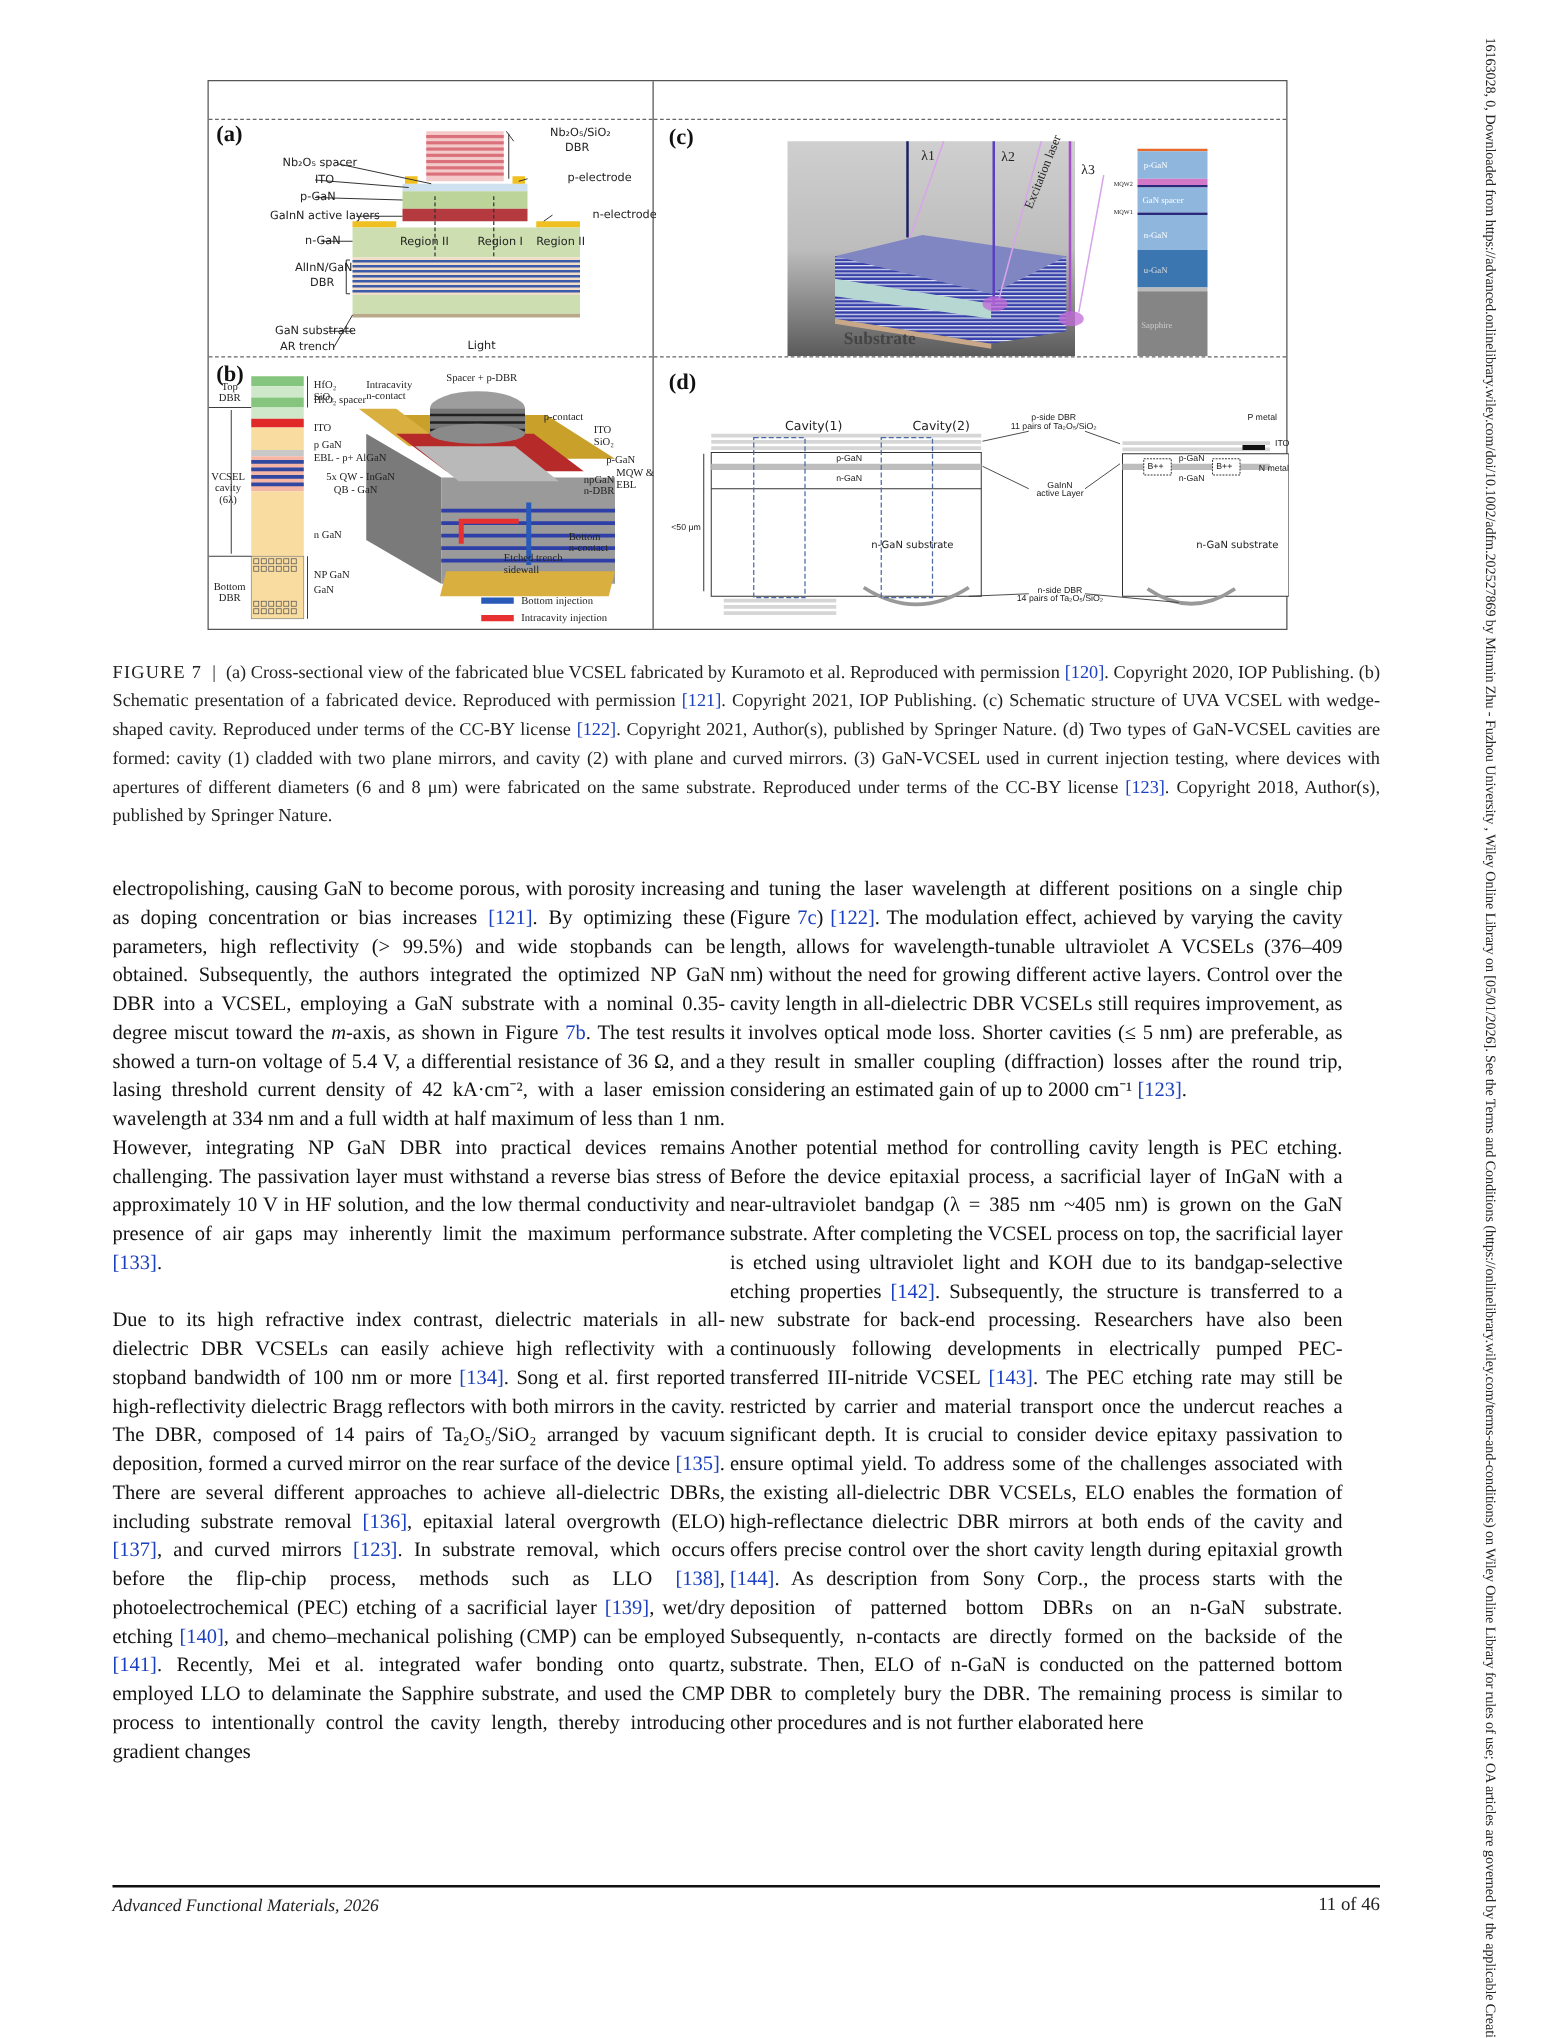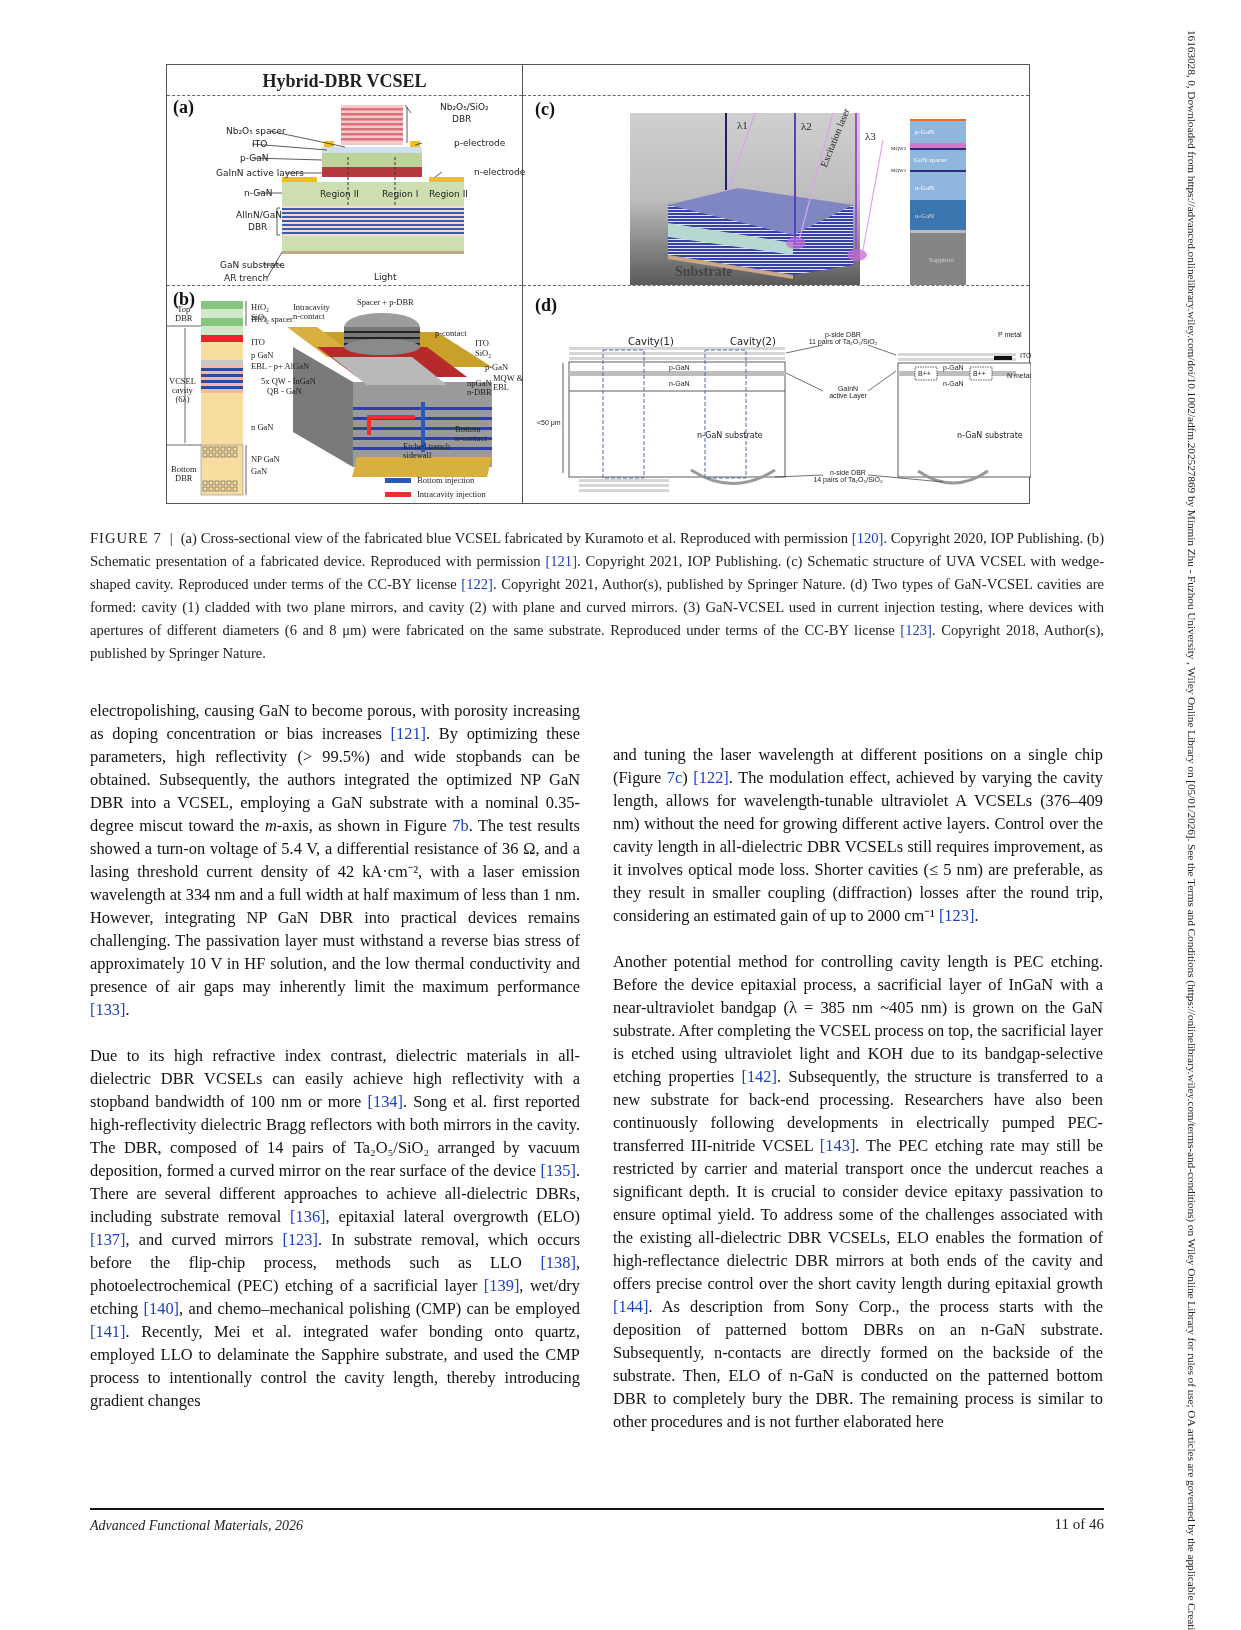--- a/index.html
+++ b/index.html
@@ -24,40 +24,39 @@
 
   
   .caption { position: absolute; left: 90px; top: 527px; width: 1014px; font-family: "Liberation Serif", serif; font-size: 14.6px; line-height: 23px; color: #222; text-align: justify; }
   .caption .fig-num { font-weight: normal; letter-spacing: 1px; margin-right: 6px; }
   .caption .bar { margin: 0 8px 0 2px; }
   a.ref, span.ref { color: #1a3fbf; text-decoration: none; }
 
   
   .col { position: absolute; top: 699px; width: 490px; font-family: "Liberation Serif", serif; font-size: 16.4px; line-height: 23px; color: #111; text-align: justify; }
   .col.left { left: 90px; }
-  .col.right { left: 613px; margin-top: 44px; }
+  .col.right { left: 584px; }
   .col p { margin-bottom: 23px; }
   .col p:last-child { margin-bottom: 0; }
 
   
   .footer-rule { position: absolute; left: 90px; top: 1508px; width: 1014px; border-top: 2px solid #111; }
   .footer-journal { position: absolute; left: 90px; top: 1518px; font-family: "Liberation Serif", serif; font-style: italic; font-size: 14px; color: #222; }
   .footer-page { position: absolute; right: 137px; top: 1516px; font-family: "Liberation Serif", serif; font-size: 15px; color: #222; }
 </style>
 </head>
 <body>
 
 <div class="side-note">
   <span>16163028, 0, Downloaded from https://advanced.onlinelibrary.wiley.com/doi/10.1002/adfm.202527869 by Minmin Zhu - Fuzhou University , Wiley Online Library on [05/01/2026]. See the Terms and Conditions (https://onlinelibrary.wiley.com/terms-and-conditions) on Wiley Online Library for rules of use; OA articles are governed by the applicable Creative Commons License</span>
 </div>
 
 <div class="figure">
 
   <div class="fig-col left">
-    <div class="fig-title">Hybrid-DBR VCSEL</div>
     <div class="dash" style="top:30px"></div>
     <div class="dash" style="top:220px"></div>
 
     <div style="position:absolute;left:0;top:30px;width:356px;height:190px;">
       <div class="panel-label" style="left:6px;top:2px">(a)</div>
       <svg width="356" height="190" style="position:absolute;left:0;top:0">
 
         <g>
           <rect x="174" y="10" width="62" height="40" fill="#f4c9c9"></rect>
           <g fill="#d9707a">
@@ -299,21 +298,21 @@
       <div class="lbls" style="left:278px;top:26px;font-size:11px">λ2</div>
       <div class="lbls" style="left:342px;top:36px;font-size:11px">λ3</div>
       <div class="lbls" style="left:296px;top:70px;font-size:10px;transform:rotate(-68deg);transform-origin:0 0">Excitation laser</div>
       <div class="lbls" style="left:152px;top:170px;font-size:14px;font-weight:bold;color:#444">Substrate</div>
       <div class="lbls" style="left:392px;top:34px;font-size:7px;color:#fff">p-GaN</div>
       <div class="lbls" style="left:368px;top:51px;font-size:5px">MQW2</div>
       <div class="lbls" style="left:391px;top:62px;font-size:7px;color:#fff">GaN spacer</div>
       <div class="lbls" style="left:368px;top:73px;font-size:5px">MQW1</div>
       <div class="lbls" style="left:392px;top:90px;font-size:7px;color:#fff">n-GaN</div>
       <div class="lbls" style="left:392px;top:118px;font-size:7px;color:#ddd">u-GaN</div>
-      <div class="lbls" style="left:406px;top:162px;font-size:7px;color:#ccc">Sapphire</div>
+      <div class="lbls" style="left:390px;top:162px;font-size:7px;color:#ccc">Sapphire</div>
     </div>
 
     <div style="position:absolute;left:0;top:222px;width:508px;height:216px;">
       <div class="panel-label" style="left:12px;top:8px">(d)</div>
       <svg width="508" height="216" style="position:absolute;left:0;top:0">
 
         <g fill="#d6d6d6">
             <rect x="46" y="60" width="216" height="3"></rect>
             <rect x="46" y="65" width="216" height="3"></rect>
             <rect x="46" y="70" width="216" height="3"></rect>

